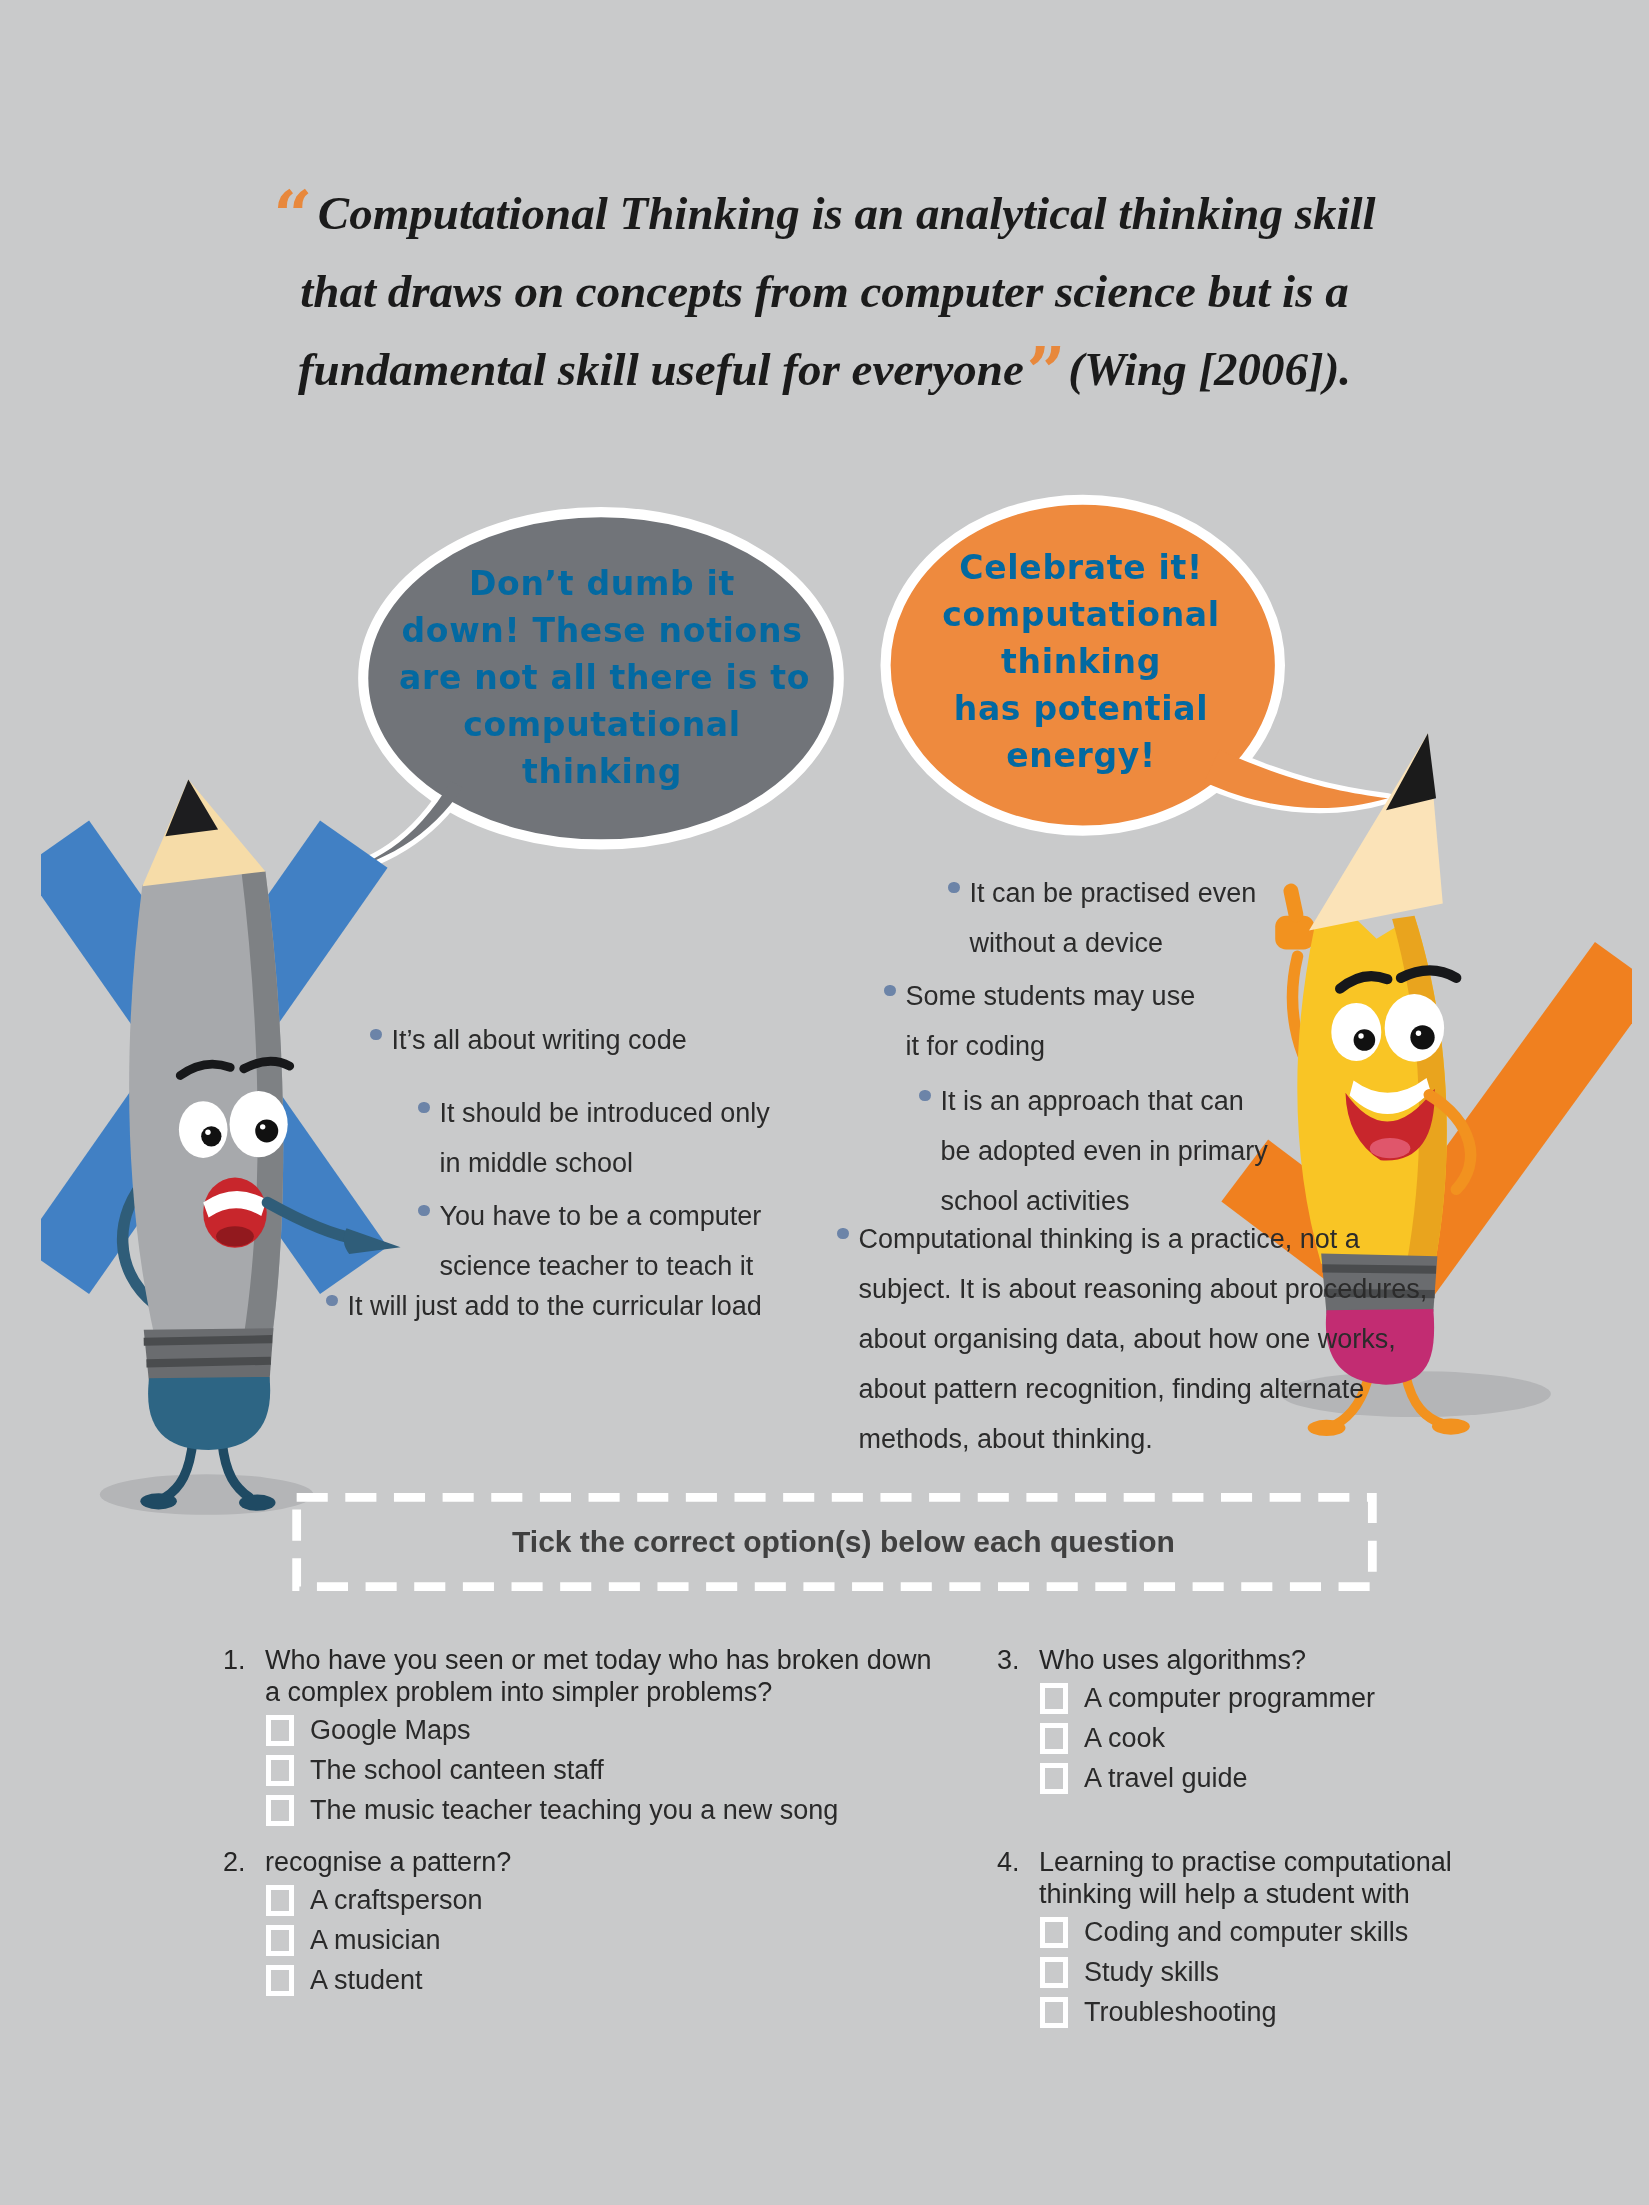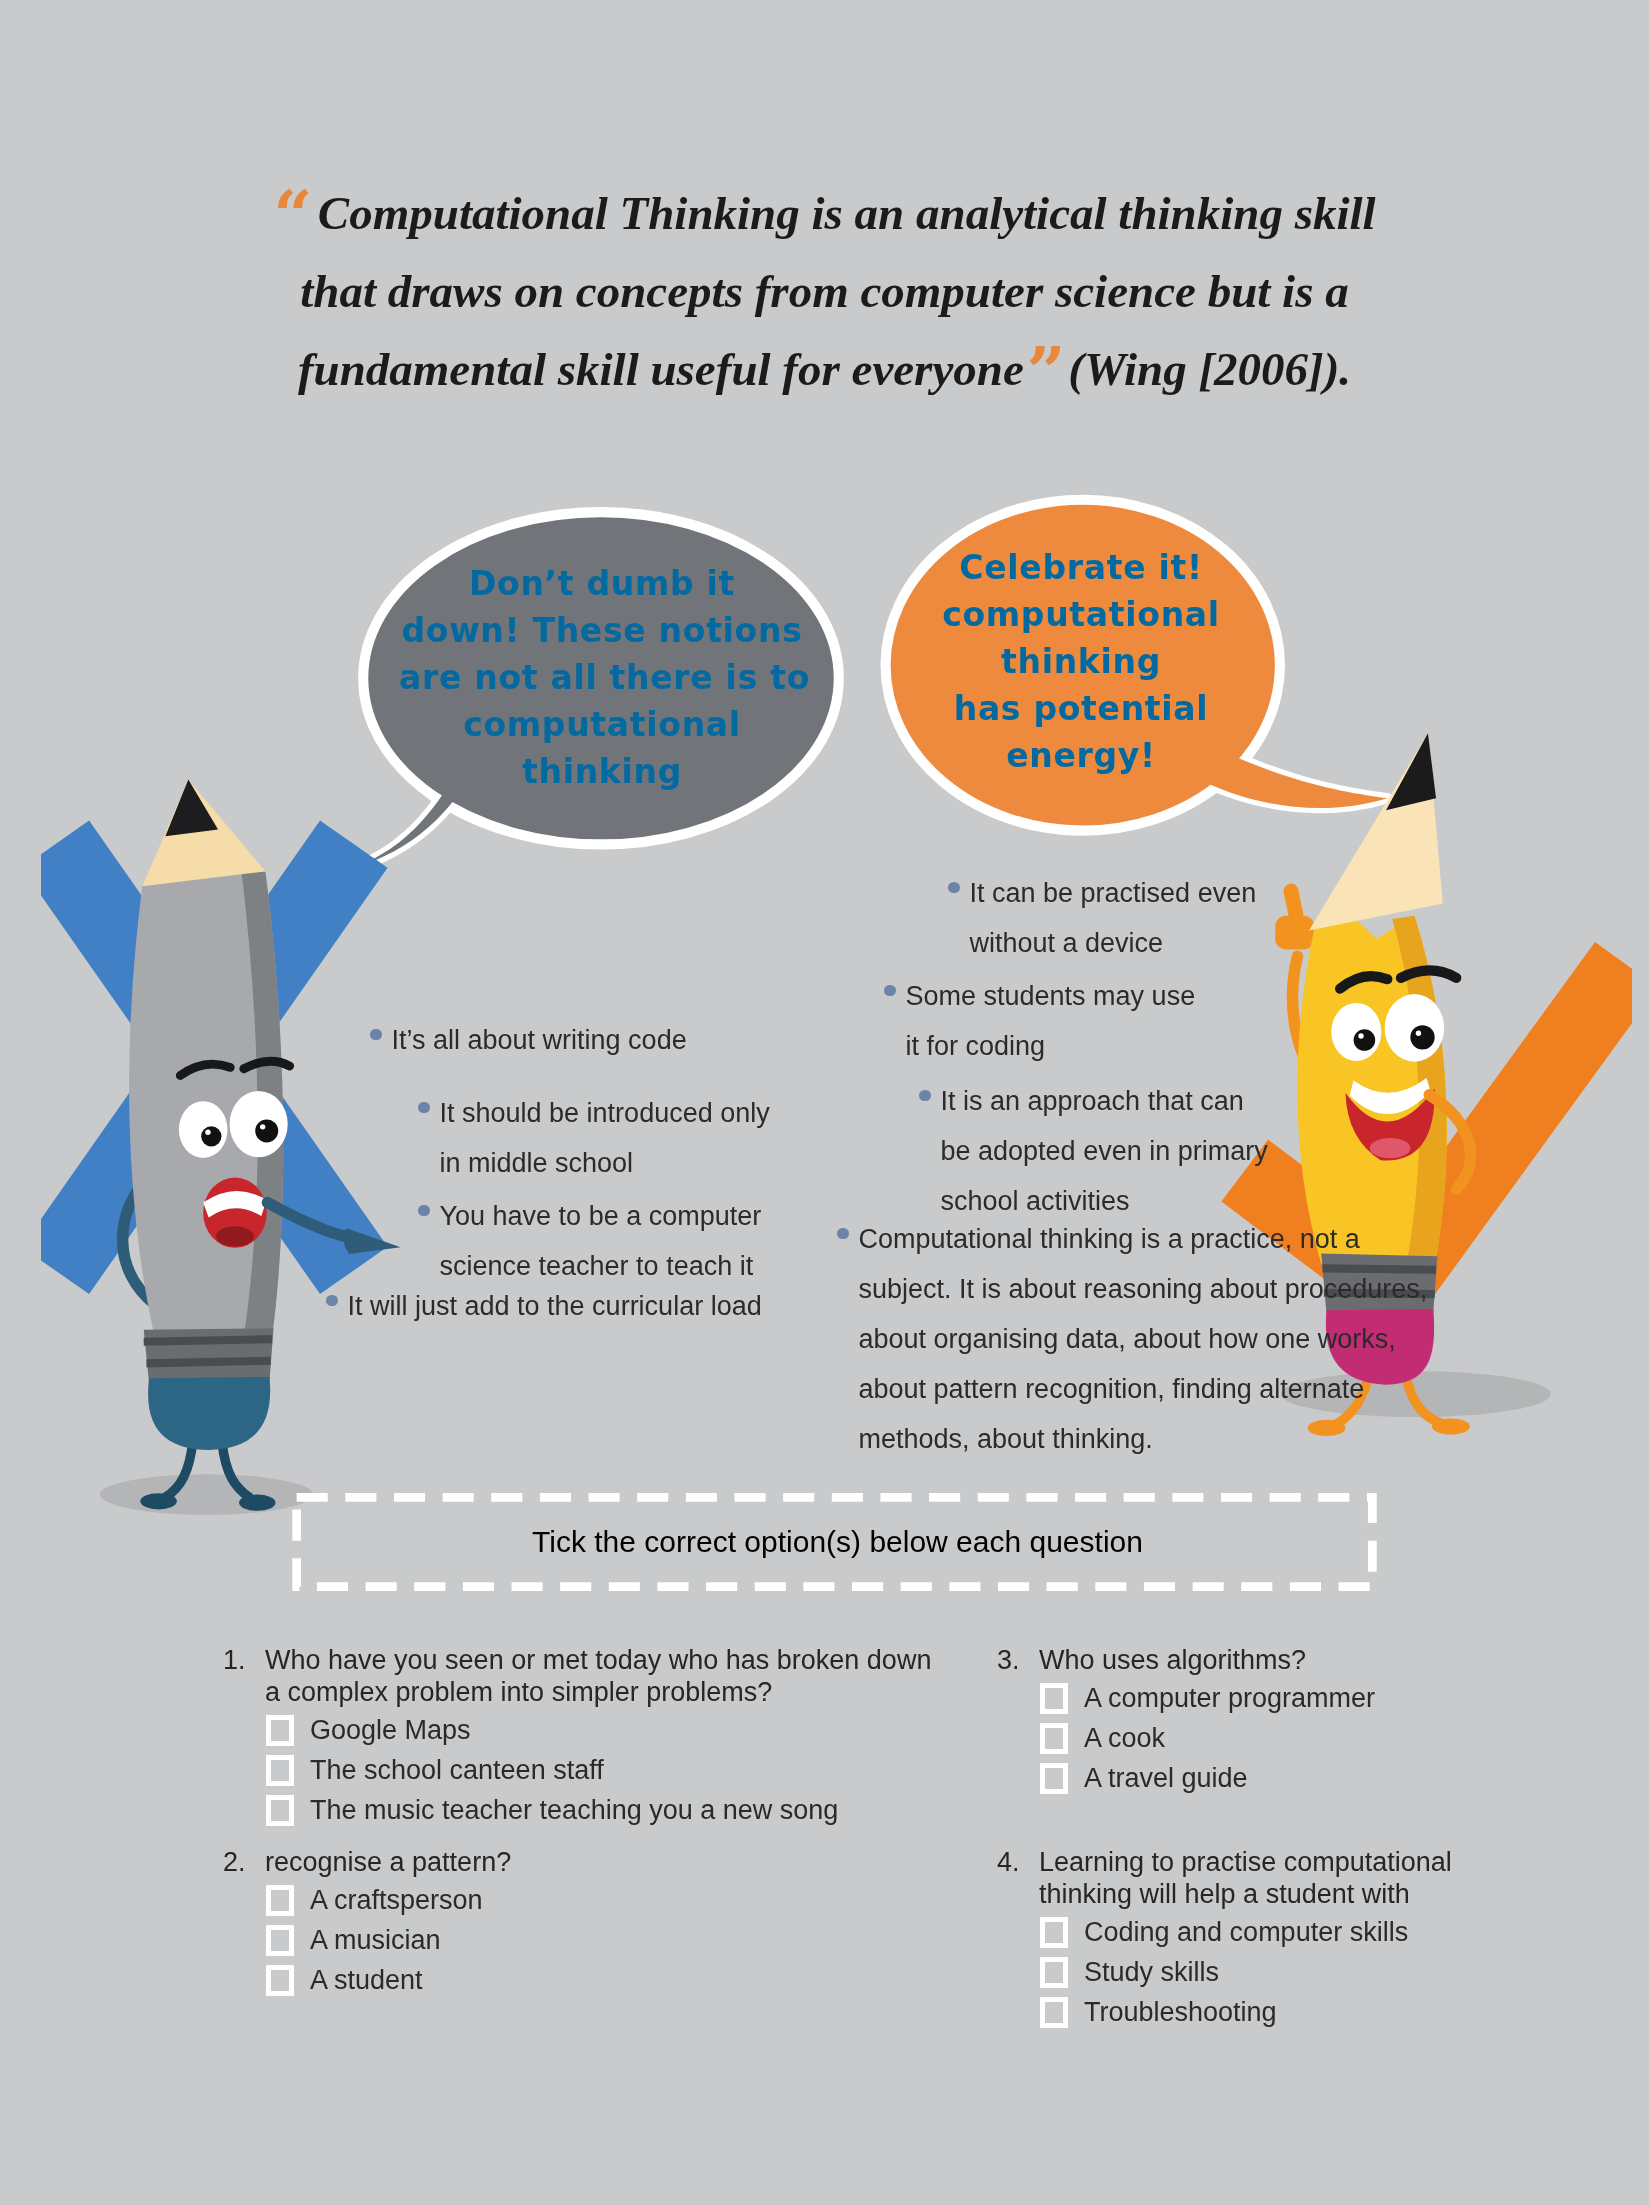--- a/index.html
+++ b/index.html
@@ -55,23 +55,23 @@
   .bullet .dot{
     flex:none;width:11.5px;height:11.5px;border-radius:50%;
     background:#6C84A8;margin-top:13.5px;
   }
   .bullet .line{display:block;white-space:nowrap;}
 
   
   .tick-box{position:absolute;left:291px;top:1492px;width:1087px;height:100px;}
   .tick-box svg{position:absolute;left:0;top:0;width:100%;height:100%;}
   .tick-label{
-    position:absolute;left:3px;top:0;width:100%;height:100%;
+    position:absolute;left:9px;top:0;width:100%;height:100%;
     display:flex;align-items:center;justify-content:center;
-    font-weight:400;font-size:30px;color:#000000;
+    font-weight:700;font-size:30px;color:#404040;
   }
 
   
   .question{position:absolute;font-size:27px;color:#262626;}
   .q1{left:223px;top:1644px;width:764px;}
   .q2{left:223px;top:1846px;width:764px;}
   .q3{left:997px;top:1644px;width:642px;}
   .q4{left:997px;top:1846px;width:642px;}
   .q-head{display:flex;line-height:32px;}
   .q-num{flex:none;width:42px;}

